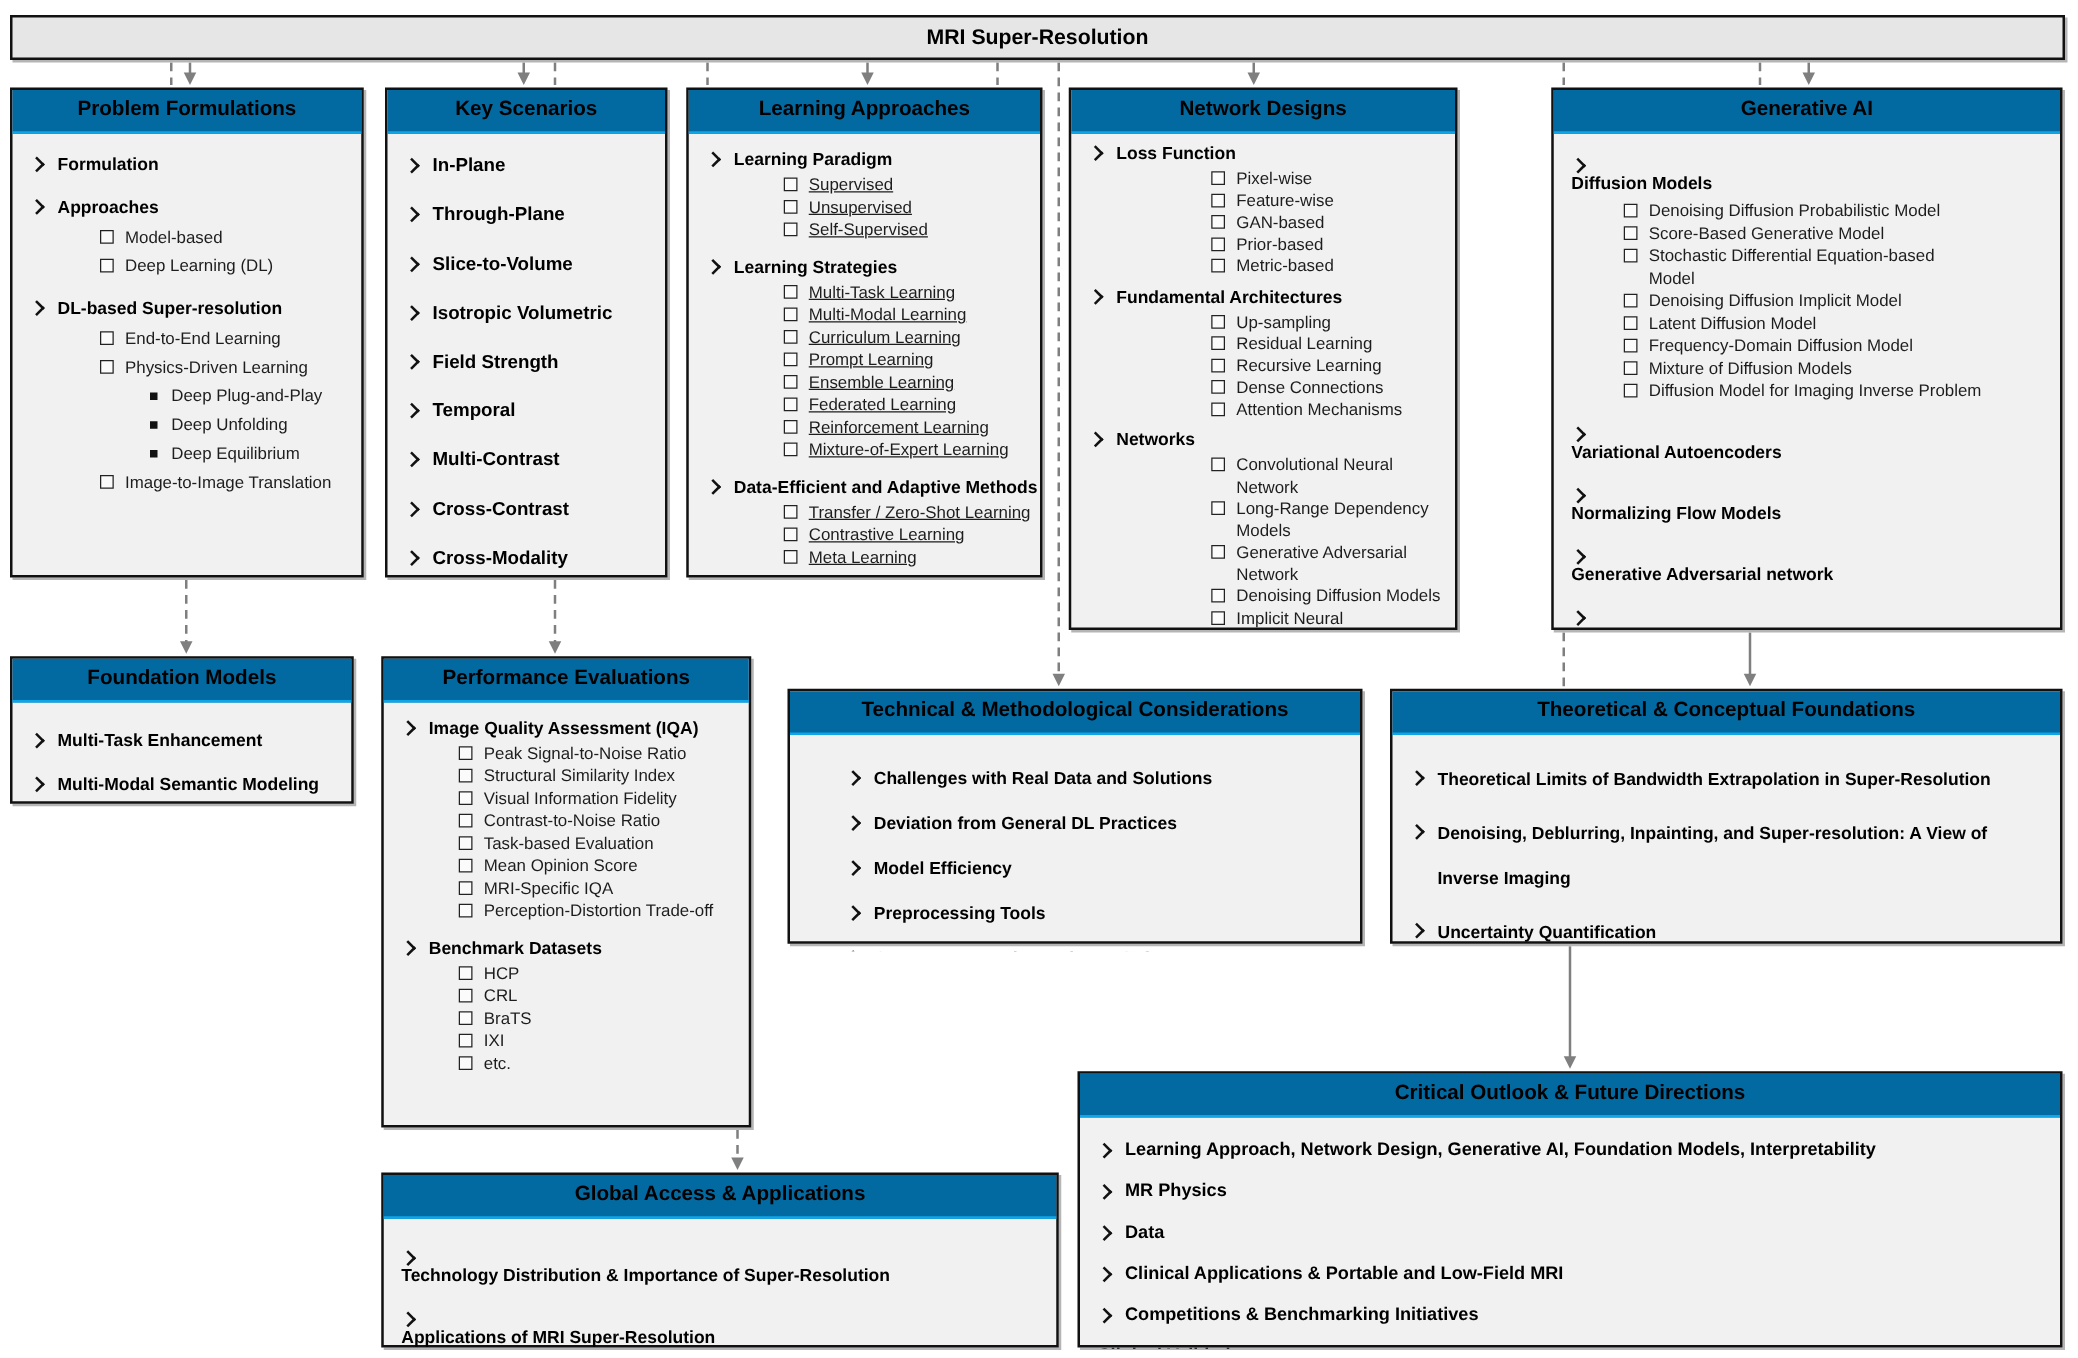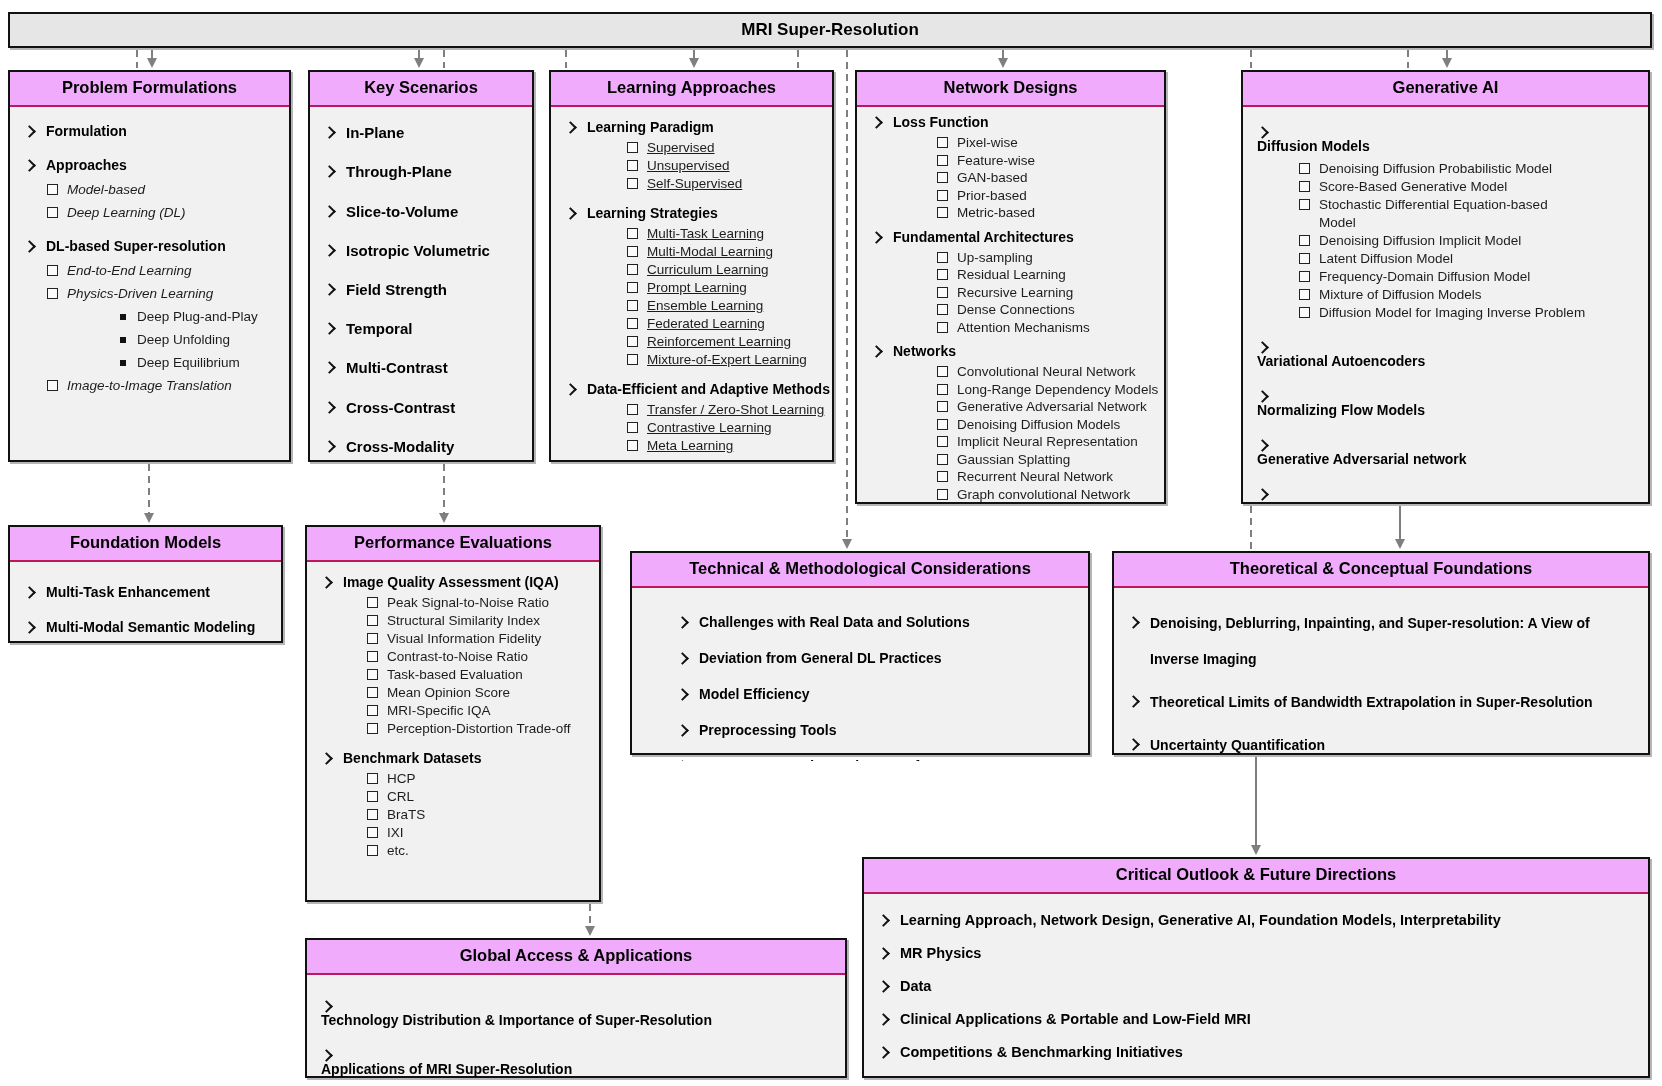--- a/index.html
+++ b/index.html
@@ -7,45 +7,45 @@
           font-family:"Liberation Sans",sans-serif;overflow:hidden;}
   #connectors{position:absolute;left:0;top:0;width:1662px;height:1086px;pointer-events:none;}
 
   .banner{position:absolute;left:8px;top:12px;width:1644px;height:36px;box-sizing:border-box;
           background:#e6e6e6;border:2px solid #111;box-shadow:2px 2px 0 #b5b5b5;
           text-align:center;line-height:31px;font-weight:bold;font-size:17px;color:#000;}
 
   .box{position:absolute;box-sizing:border-box;background:#f1f1f1;border:2px solid #111;
        box-shadow:2px 2px 0 #b5b5b5;}
   .box-header{height:33px;line-height:31px;text-align:center;font-weight:bold;font-size:16.5px;
-              color:#000;background:#f0abfc;border-bottom:2px solid #be185d;}
+              color:#000;background:#0369a1;border-bottom:2px solid #0ea5e9;}
   .box-body{height:calc(100% - 35px);overflow:hidden;}
 
   .item{display:flex;align-items:flex-start;}
   .item-label{white-space:pre-line;}
   .tri{flex:none;width:7px;height:7px;border-top:2.5px solid #111;border-right:2.5px solid #111;
        transform:rotate(45deg);margin:5px 12px 0 1px;}
   .cb{flex:none;width:9px;height:9px;border:1.7px solid #222;background:#fbfbfb;margin:3px 9px 0 0;}
   .sq{flex:none;width:6px;height:6px;background:#111;margin:6px 11px 0 0;}
 
   .lvl1{font-weight:bold;font-size:14px;line-height:19px;color:#000;padding-left:14px;}
   .lvl2,.lvl3{font-size:13.5px;line-height:18px;color:#1d1d1d;}
 
   #b0 .lvl1{margin:15px 0 6px;}
-  #b0 .lvl2{padding-left:37px;margin:5px 0;font-style:italic;}
+  #b0 .lvl2{padding-left:70px;margin:5px 0;}
   #b0 .lvl3{padding-left:110px;margin:5px 0;}
 
   #b1 .box-body{display:flex;flex-direction:column;justify-content:space-around;padding:6px 0 12px;}
   #b1 .lvl1{font-size:15px;}
 
   #b2 .lvl1{margin:11px 0 2px;}
   #b2 .lvl2{padding-left:76px;margin:0;text-decoration:underline;}
 
   #b3 .lvl1{margin:6px 0 2px;}
-  #b3 .lvl2{padding-left:80px;margin:0;line-height:17.5px;}
+  #b3 .lvl2{padding-left:112px;margin:0;line-height:17.5px;}
 
   #b4 .lvl1{margin:16px 0 4px;flex-direction:column;}
   #b4 .lvl2{padding-left:56px;padding-right:6px;margin:0;}
 
   #b5 .box-body{padding-top:5px;}
   #b5 .lvl1{margin:16px 0;}
 
   #b6 .lvl1{margin:11px 0 2px;}
   #b6 .lvl2{padding-left:60px;margin:0;}
 
@@ -546,25 +546,25 @@
           <span class="item-label">Open-source and Proprietary Software</span>
         </div>
       </div>
   </div>
 
   <div class="box" id="b8" style="left:1112px;top:551px;width:538px;height:204px">
     <div class="box-header">Theoretical &amp; Conceptual Foundations</div>
     <div class="box-body">
         <div class="item lvl1">
           <span class="tri"></span>
+          <span class="item-label">Theoretical Limits of Bandwidth Extrapolation in Super-Resolution</span>
+        </div>
+        <div class="item lvl1">
+          <span class="tri"></span>
           <span class="item-label">Denoising, Deblurring, Inpainting, and Super-resolution: A View of Inverse Imaging</span>
-        </div>
-        <div class="item lvl1">
-          <span class="tri"></span>
-          <span class="item-label">Theoretical Limits of Bandwidth Extrapolation in Super-Resolution</span>
         </div>
         <div class="item lvl1">
           <span class="tri"></span>
           <span class="item-label">Uncertainty Quantification</span>
         </div>
       </div>
   </div>
 
   <div class="box" id="b9" style="left:305px;top:938px;width:542px;height:140px">
     <div class="box-header">Global Access &amp; Applications</div>

